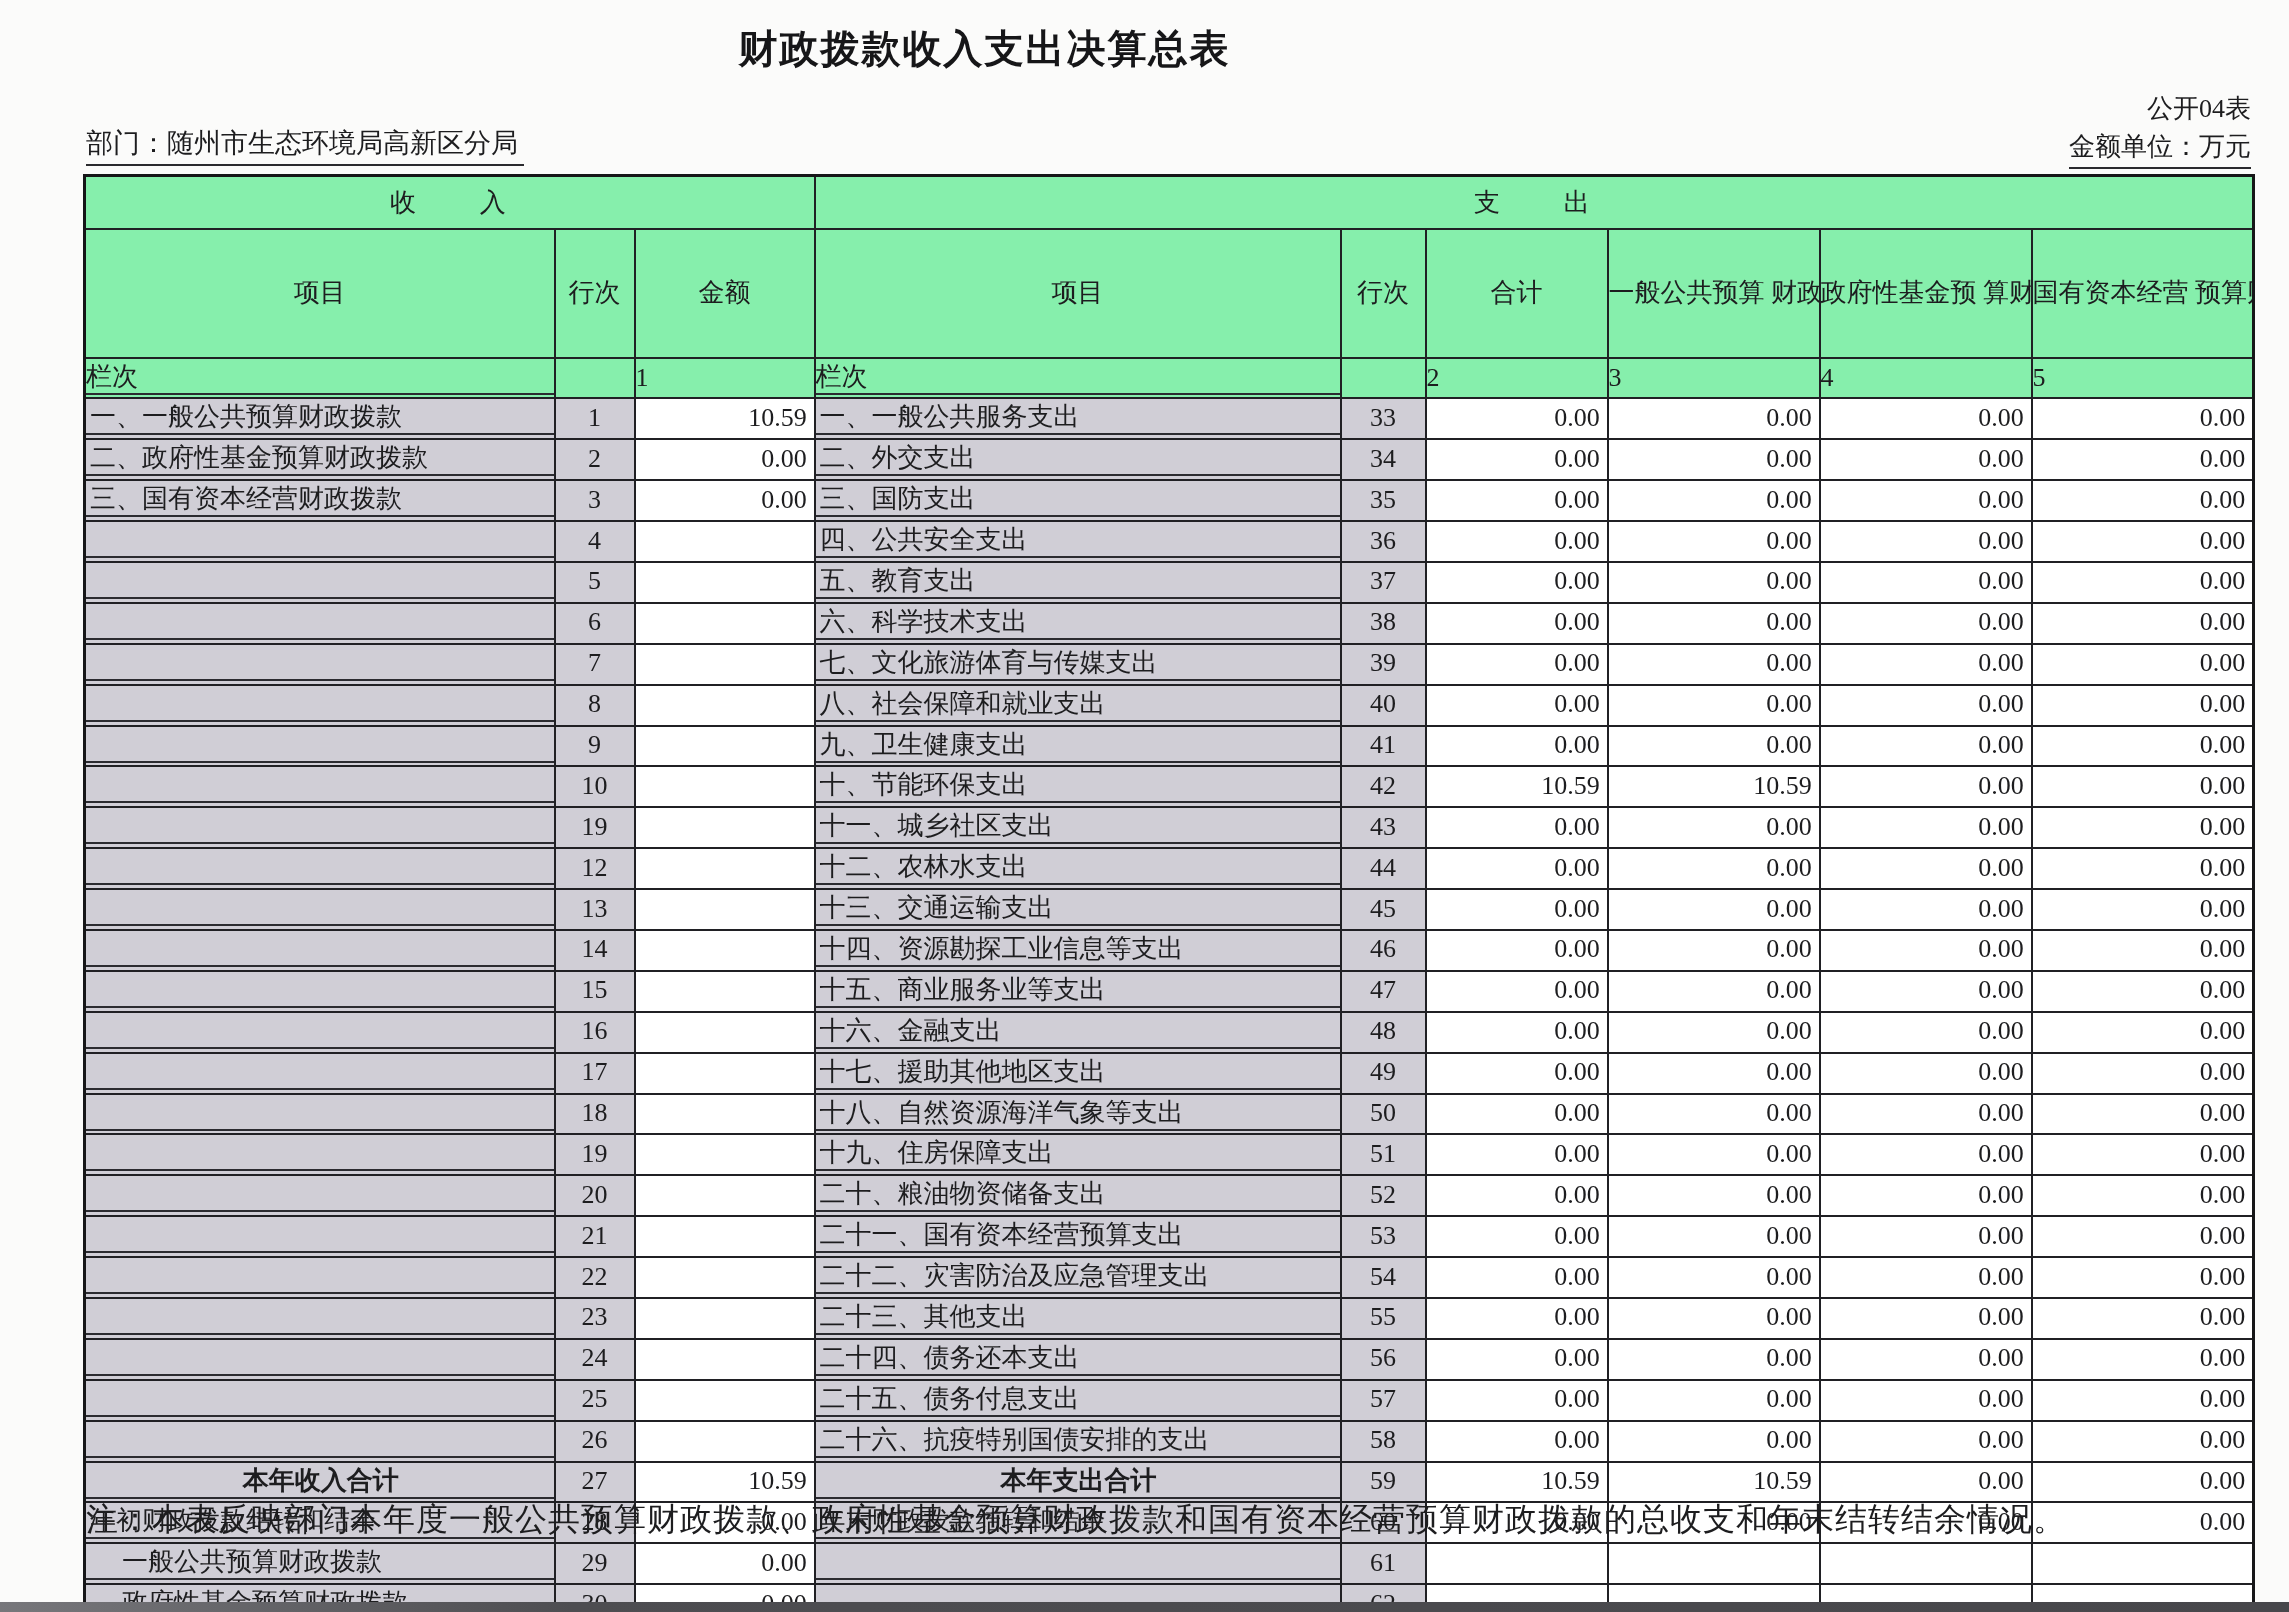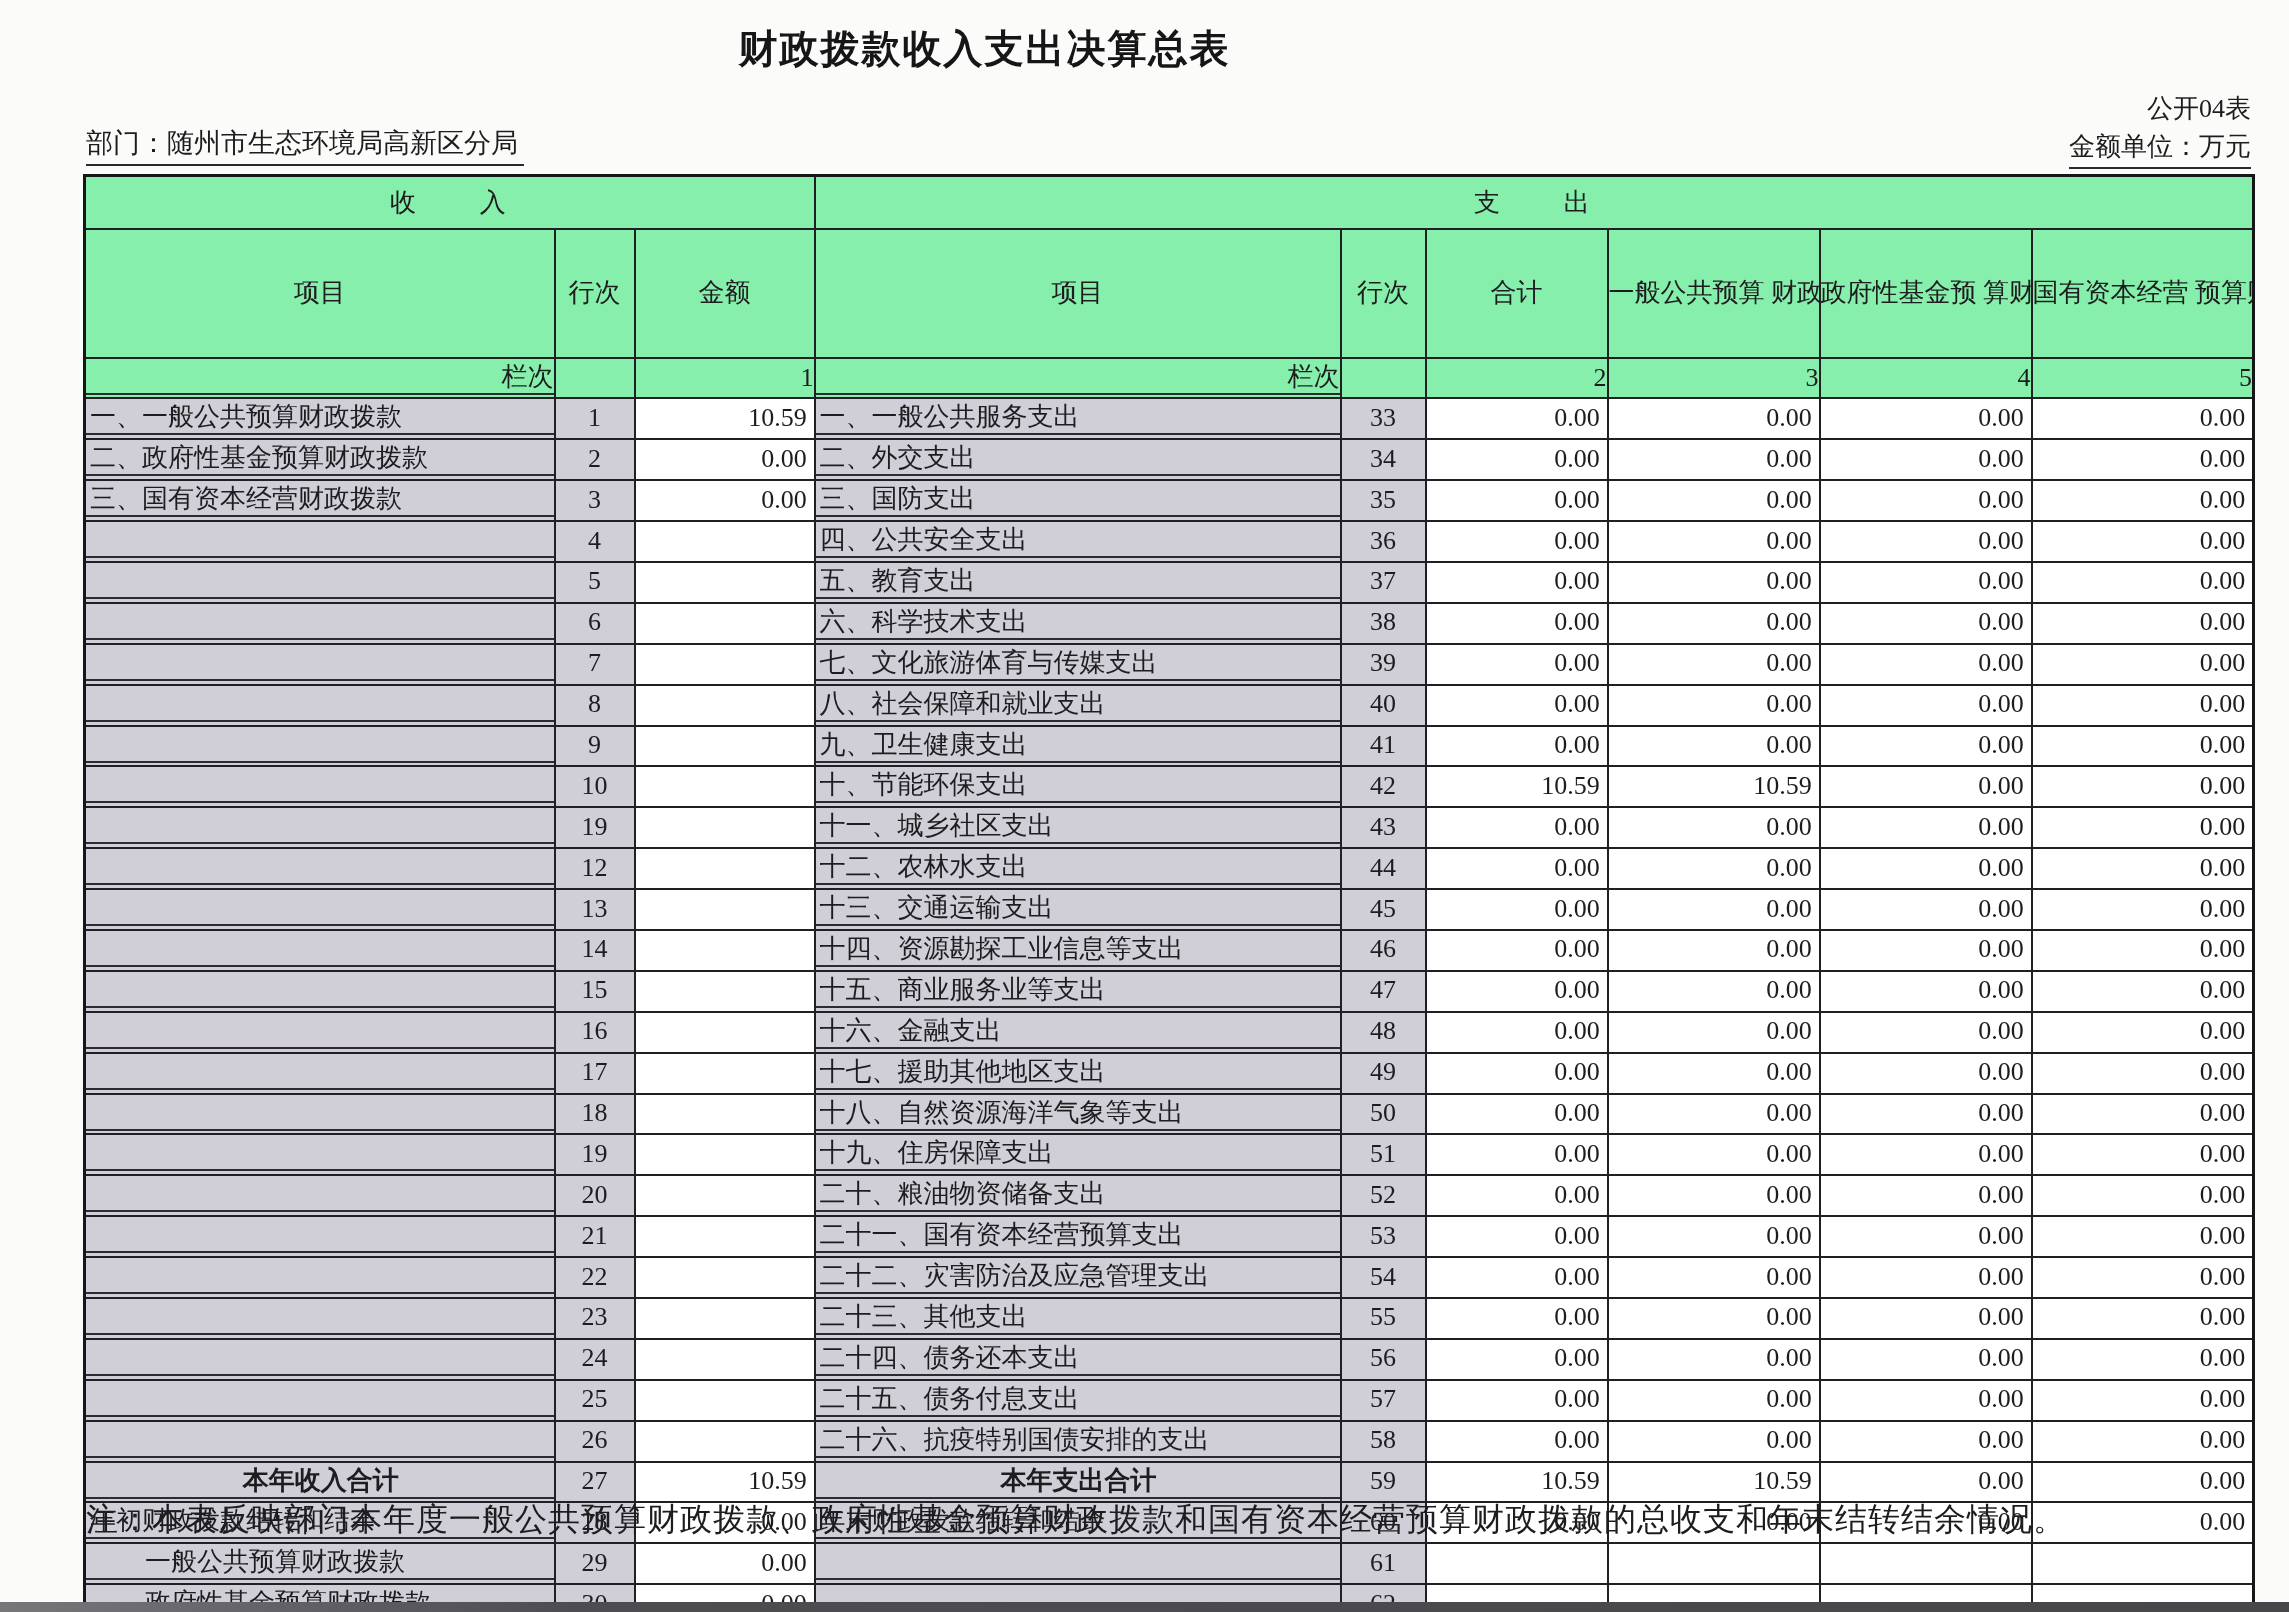--- a/index.html
+++ b/index.html
@@ -42,30 +42,30 @@
   }
   table.fin td {
     border: 2px solid #202024;
     font-size: 26px;
     vertical-align: middle;
     overflow: hidden; white-space: nowrap;
   }
   .gray  { background: #86efac; }
   .section-row td { height: 53px; text-align: center; font-size: 30px; letter-spacing: 3.9px; }
   .header-row td  { height: 129px; text-align: center; font-size: 27px; line-height: 1.35; white-space: pre-line; }
-  .lanci-row td   { height: 38px; text-align: right; margin-top: 23px; }
+  .lanci-row td   { height: 38px; text-align: left; margin-top: 23px; }
   tbody td { height: 34px; }
   td.item { background: #d0ced6; text-align: left; padding: 0 2px 3.9px 3.9px; position: relative; }
   td.item::after, td.lanci-item::after {
     content: ""; position: absolute; left: 0; right: 0; bottom: 2.9px;
     height: 2px; background: #2b2b30;
   }
   td.lanci-item { position: relative; padding-bottom: 3.9px; }
   td.item.total  { font-weight: 700; text-align: center; }
-  td.item.indent { padding-left: 59px; }
+  td.item.indent { padding-left: 36px; }
   td.line { background: #d0ced6; text-align: center; padding-bottom: 2px; }
   td.amt  { background: #ffffff; text-align: right; padding: 0 6.8px 2px 0; }
   .note {
     position: absolute; left: 86px; top: 1498px;
     font-size: 32px; letter-spacing: 1px;
   }
   .bottom-strip {
     position: absolute; left: 0; bottom: 0; width: 100%; height: 9.8px;
     background: linear-gradient(90deg, #77777b, #4d4d51 25%, #47474b);
   }

